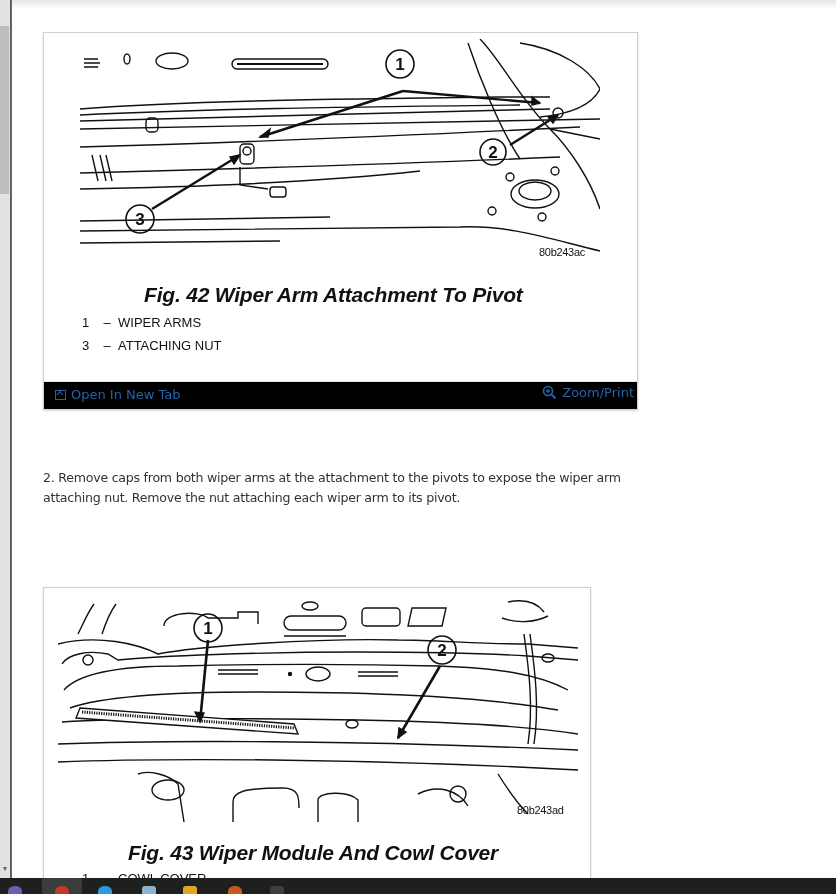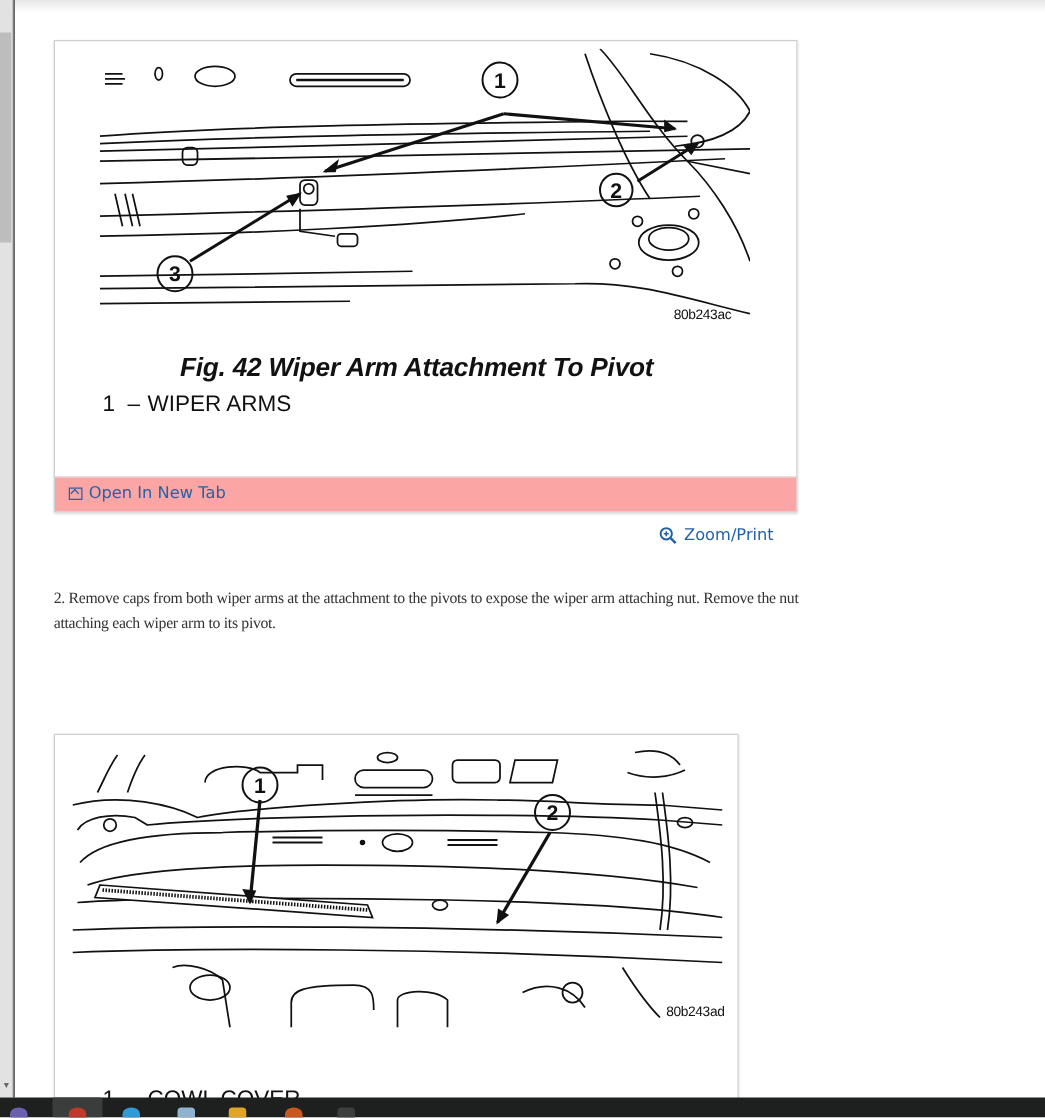--- a/index.html
+++ b/index.html
@@ -16,43 +16,43 @@
   .figure-card { position: absolute; background: #fff; border: 1px solid #cfcfcf; box-shadow: 0 1px 2px rgba(0,0,0,0.15); }
   .fig42 { left: 43px; top: 32px; width: 595px; height: 378px; }
   .fig43 { left: 43px; top: 587px; width: 548px; height: 300px; }
 
   .fig-drawing { position: absolute; }
   .fig42 .fig-drawing { left: 36px; top: 6px; width: 520px; height: 226px; }
   .fig43 .fig-drawing { left: 14px; top: 6px; width: 520px; height: 228px; }
 
   .fig-code { position:absolute; font-family: "Liberation Sans", sans-serif; font-weight:normal; font-size: 11px; color:#111; letter-spacing: -0.3px; }
   .fig42 .fig-code { left: 495px; top: 213px; }
-  .fig43 .fig-code { left: 473px; top: 216px; margin-left: 16px; }
+  .fig43 .fig-code { left: 473px; top: 216px; }
 
   .fig-title { position: absolute; font-family: "Liberation Sans", sans-serif; font-weight: bold; font-style: italic; font-size: 21px; color: #111; letter-spacing: -0.2px; }
   .fig42 .fig-title { left: 100px; top: 250px; }
   .fig43 .fig-title { left: 84px; top: 253px; }
 
-  .legend { position: absolute; font-family: "Liberation Sans", sans-serif; font-size: 18px; color: #111; }
+  .legend { position: absolute; font-family: "Liberation Sans", sans-serif; font-size: 13px; color: #111; }
   .fig42 .legend { left: 38px; top: 279px; }
   .fig43 .legend { left: 38px; top: 280px; }
   .legend-row { height: 22.5px; line-height: 22px; white-space: nowrap; }
   .legend-num { display:inline-block; width: 14px; }
   .legend-dash { display:inline-block; width: 22px; text-align:center; }
 
-  .card-footer { position: absolute; left: 0; bottom: 0; width: 100%; height: 28px; background: #fca5a5; border-top: 1px solid #e6e6e6; }
+  .card-footer { position: absolute; left: 0; bottom: 0; width: 100%; height: 28px; background: #000000; border-top: 1px solid #e6e6e6; }
   .footer-link { position: absolute; top: 5px; font-family: "DejaVu Sans", sans-serif; font-size: 13px; color: #2563a8; text-decoration: none; display:flex; align-items:center; gap:5px; cursor:pointer; }
   .open-tab-link { left: 11px; }
-  .zoom-print-link { right: 18px; top: 3px; margin-top: 36px; }
+  .zoom-print-link { right: 3px; top: 3px; }
   .icon-newtab { width: 11px; height: 10px; border: 1.5px solid #2563a8; position: relative; }
   .icon-newtab::after { content:""; position:absolute; left:2px; top:-1px; width:4px; height:4px; border-left:1.5px solid #2563a8; border-top:1.5px solid #2563a8; transform: rotate(45deg) translate(1px,2px); }
   .icon-zoom { width: 15px; height: 15px; position: relative; }
 
   .body-text { position: absolute; left: 43px; top: 468px; width: 600px; font-family: "DejaVu Sans", sans-serif; font-size: 12.6px; line-height: 20px; color: #333; letter-spacing: -0.25px; }
-  .body-text p { margin: 0; font-family: Liberation Serif, serif; }
+  .body-text p { margin: 0; }
 
   .taskbar { position: absolute; left: 0; top: 878px; width: 836px; height: 16px; background: #1d201e; }
   .tb-icon { position: absolute; top: 8px; width: 14px; height: 10px; border-radius: 3px 3px 0 0; }
   .tb-active { position:absolute; left: 42px; top: 0; width: 40px; height: 16px; background: #3a3d3b; border-radius: 2px; }
 </style>
 </head>
 <body>
 
 <div class="top-shade"></div>
 
@@ -120,20 +120,23 @@
       <text x="320" y="31">1</text>
       <text x="413" y="119">2</text>
       <text x="60" y="186">3</text>
     </g>
   </svg>
   <div class="fig-code">80b243ac</div>
   <div class="fig-title">Fig. 42 Wiper Arm Attachment To Pivot</div>
   <div class="legend">
     <div class="legend-row">
       <span class="legend-num">1</span><span class="legend-dash">–</span><span>WIPER ARMS</span>
+    </div>
+    <div class="legend-row">
+      <span class="legend-num">3</span><span class="legend-dash">–</span><span>ATTACHING NUT</span>
     </div>
   </div>
   <div class="card-footer">
     <a class="footer-link open-tab-link">
       <span class="icon-newtab"></span>
       <span>Open In New Tab</span>
     </a>
     <a class="footer-link zoom-print-link">
       <svg class="icon-zoom" viewBox="0 0 15 15">
         <circle cx="6" cy="6" r="4.5" stroke="#2563a8" stroke-width="1.6" fill="none"></circle>
@@ -198,20 +201,21 @@
     <path d="M340 144 l1 -10 l7 4 z" fill="#111"></path>
 
     <circle cx="150" cy="34" r="14" stroke-width="1.6"></circle>
     <circle cx="384" cy="56" r="14" stroke-width="1.6"></circle>
     <g fill="#111" stroke="none" font-family="Liberation Sans, sans-serif" font-weight="bold" font-size="17" text-anchor="middle">
       <text x="150" y="40">1</text>
       <text x="384" y="62">2</text>
     </g>
   </svg>
   <div class="fig-code">80b243ad</div>
+  <div class="fig-title">Fig. 43 Wiper Module And Cowl Cover</div>
   <div class="legend">
     <div class="legend-row">
       <span class="legend-num">1</span><span class="legend-dash">–</span><span>COWL COVER</span>
     </div>
   </div>
 </div>
 
 <div class="taskbar">
   <div class="tb-active"></div>
   <div class="tb-icon" style="left:8px; background:#6b5fb0; border-radius:50% 50% 0 0;"></div>

